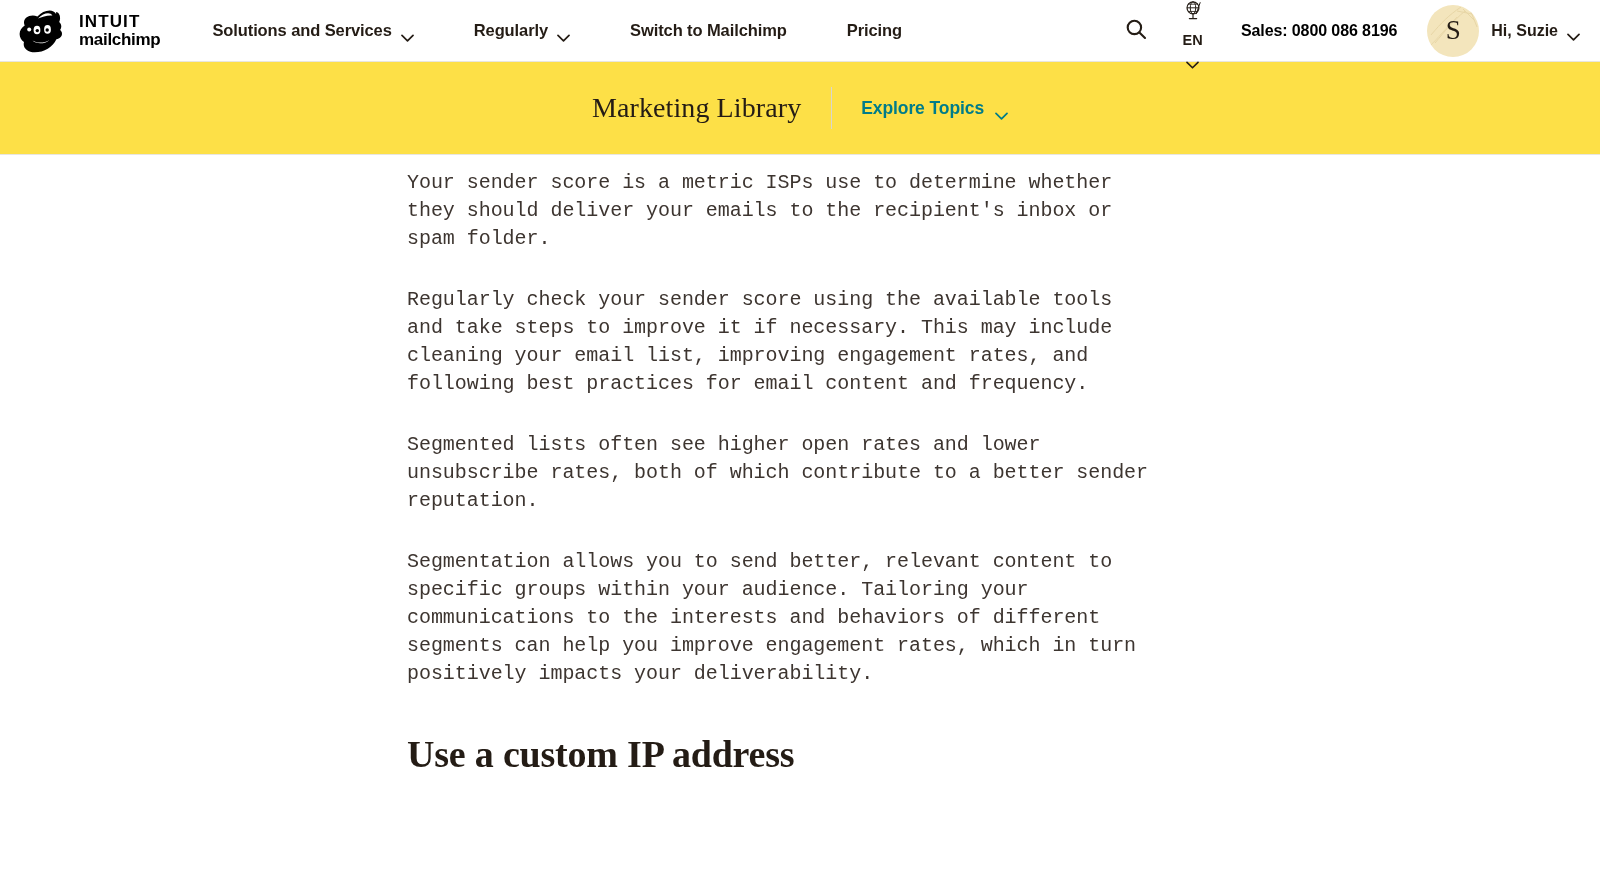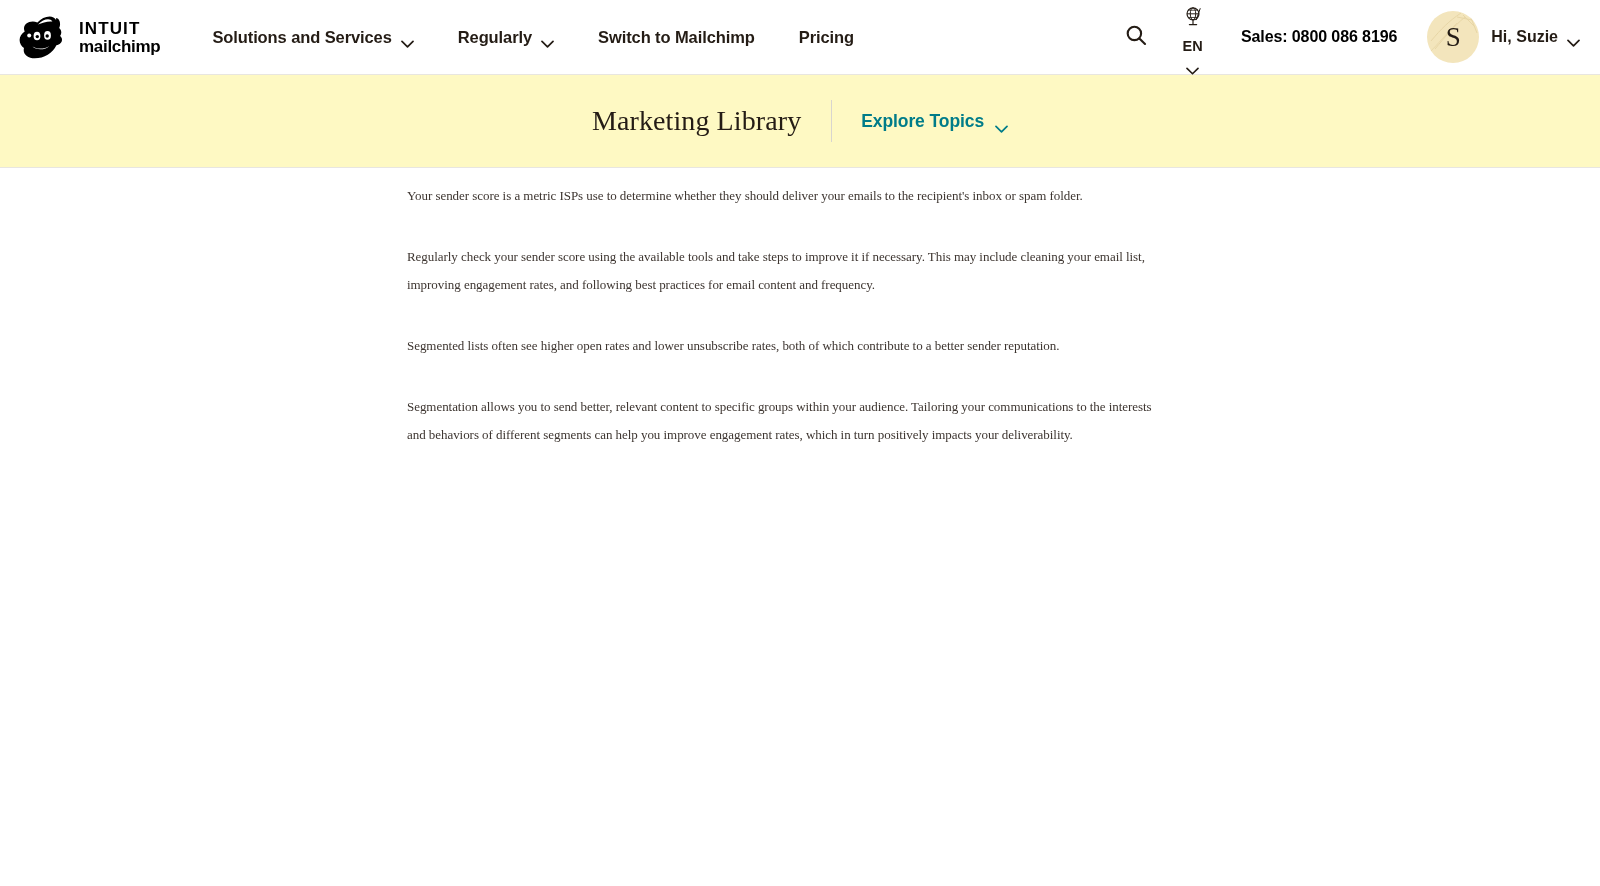--- a/index.html
+++ b/index.html
@@ -12,21 +12,21 @@
   }
 
   body {
     font-family: "Liberation Sans", sans-serif;
     color: #241c15;
     -webkit-font-smoothing: antialiased;
   }
 
   
   .top-header {
-    height: 75px;
+    height: 62px;
     display: flex;
     align-items: center;
     padding: 0 20px 0 18px;
     border-bottom: 1px solid #e8e6e0;
     background: #ffffff;
     position: relative;
   }
 
   .logo-block {
     display: flex;
@@ -50,21 +50,21 @@
     font-weight: 700;
     letter-spacing: -0.3px;
     color: #000000;
     margin-top: 1px;
     font-family: "Liberation Sans", sans-serif;
   }
 
   .primary-nav {
     display: flex;
     align-items: center;
-    gap: 0px;
+    gap: 16px;
     flex: 0 0 auto;
   }
   .nav-item {
     display: flex;
     align-items: center;
     gap: 9px;
     padding: 8px 22px;
     font-size: 16.5px;
     font-weight: 700;
     color: #241c15;
@@ -164,21 +164,21 @@
   }
 
   
   .sub-nav {
     height: 93px;
     display: flex;
     align-items: center;
     justify-content: center;
     gap: 0;
     border-bottom: 1px solid #e8e6e0;
-    background: #fef9c3;
+    background: #fde047;
   }
   .sub-nav-title {
     font-family: "Liberation Serif", serif;
     font-size: 28px;
     font-weight: 400;
     color: #241c15;
     letter-spacing: 0.1px;
     padding-right: 30px;
     cursor: pointer;
   }
@@ -215,22 +215,22 @@
     font-size: 38px;
     line-height: 1.17;
     color: #241c15;
     letter-spacing: -0.2px;
     margin-top: 44px;
     margin-bottom: 24px;
   }
   h2.article-heading:first-child { margin-top: 0; }
 
   p.article-para {
-    font-family: Liberation Serif, serif;
-    font-size: 13px;
+    font-family: Liberation Mono, monospace;
+    font-size: 20px;
     line-height: 28px;
     color: #3d3530;
     margin-bottom: 33px;
     letter-spacing: -0.05px;
   }
 
   .heading-gap-lg { margin-top: 64px; }
 </style>
 </head>
 <body>
@@ -368,15 +368,16 @@
 
     <p class="article-para">Your sender score is a metric ISPs use to determine whether they should deliver your emails to the recipient's inbox or spam folder.</p>
 
     <p class="article-para">Regularly check your sender score using the available tools and take steps to improve it if necessary. This may include cleaning your email list, improving engagement rates, and following best practices for email content and frequency.</p>
 
 
     <p class="article-para">Segmented lists often see higher open rates and lower unsubscribe rates, both of which contribute to a better sender reputation.</p>
 
     <p class="article-para">Segmentation allows you to send better, relevant content to specific groups within your audience. Tailoring your communications to the interests and behaviors of different segments can help you improve engagement rates, which in turn positively impacts your deliverability.</p>
 
+    <h2 class="article-heading heading-gap-lg">Use a custom IP address</h2>
 
   </article>
 </main>
 
 </body></html>

